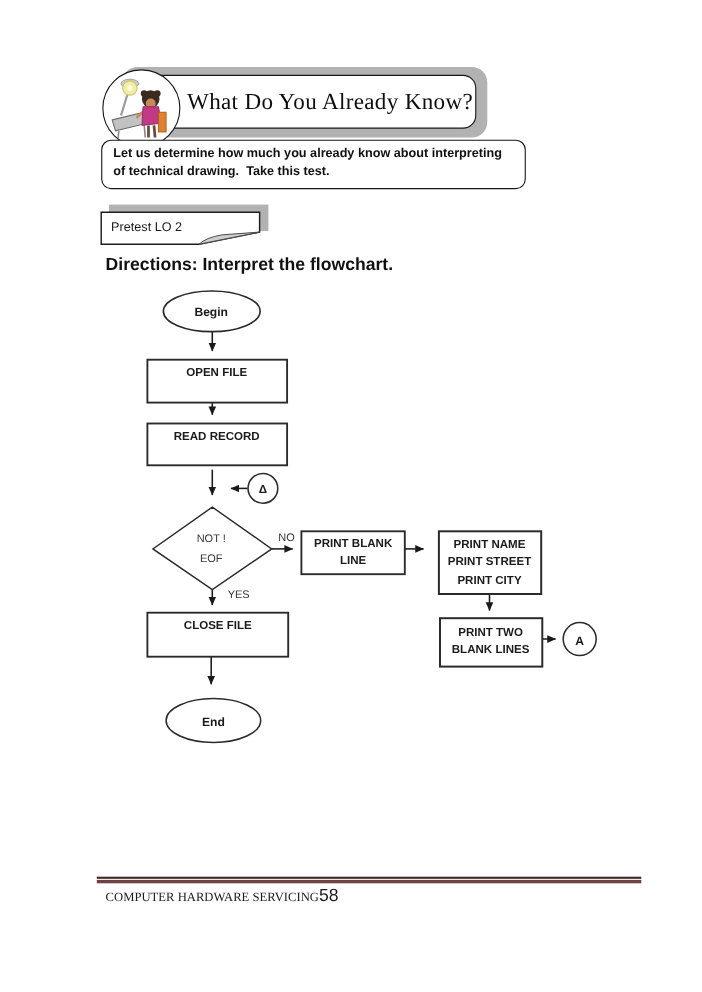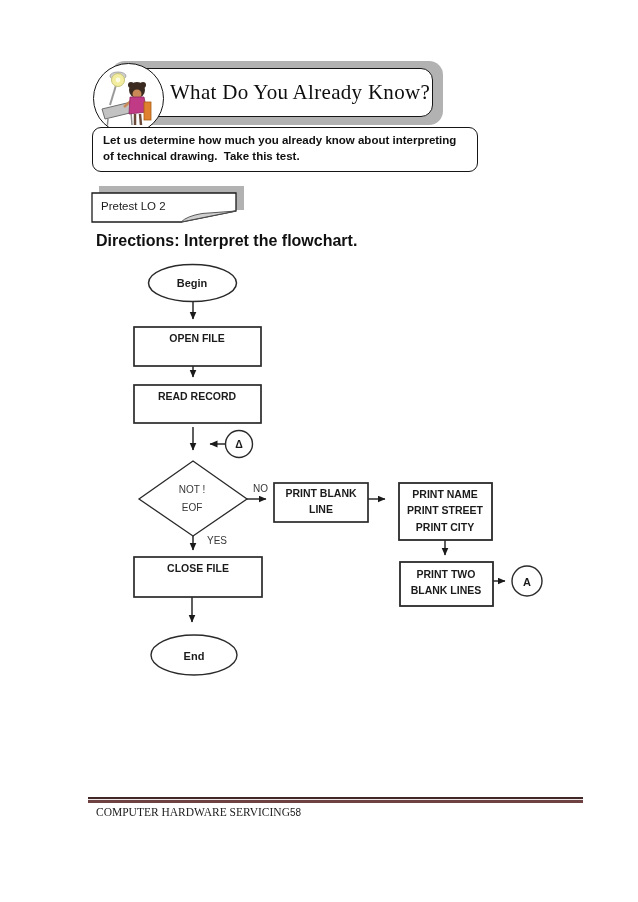--- a/index.html
+++ b/index.html
@@ -55,21 +55,21 @@
   .rule-thin { height:1.5px; background:#402828; }
   .rule-gap  { height:1px;  background:#efe6e6; }
   .rule-thick{ height:3.5px; background:#6e4142; }
   .footer-row1 {
     display:flex; align-items:baseline;
     margin-top:3px; padding-left:8px;
   }
   .footer-course {
     font-family:"Liberation Serif", serif; font-size:11.5px; color:#1c1c1c;
   }
-  .footer-page { font-family:"Liberation Sans", sans-serif; font-size:10px; color:#1c1c1c; padding-right:4px; }
+  .footer-page { font-family:"Liberation Sans", sans-serif; font-size:16px; color:#1c1c1c; padding-right:4px; }
   .footer-row2 {
     font-family:"Liberation Serif", serif; font-size:11.5px; color:#1c1c1c;
     padding-left:8px; margin-top:1px;
   }
 </style>
 </head>
 <body>
 
 <div class="page">
 

